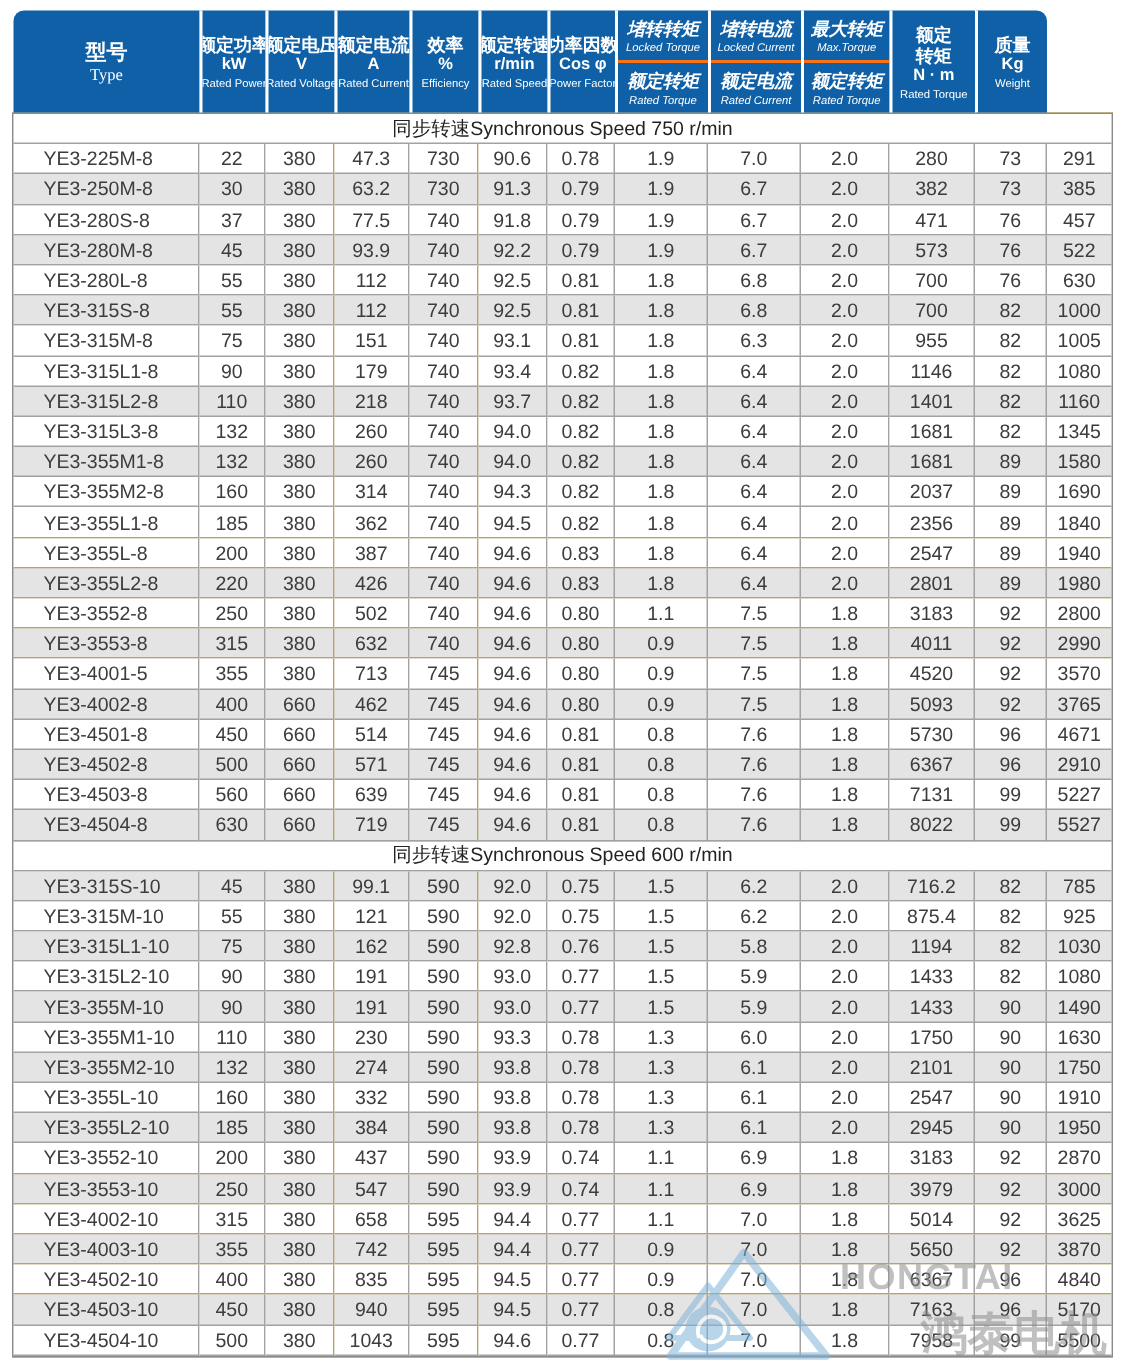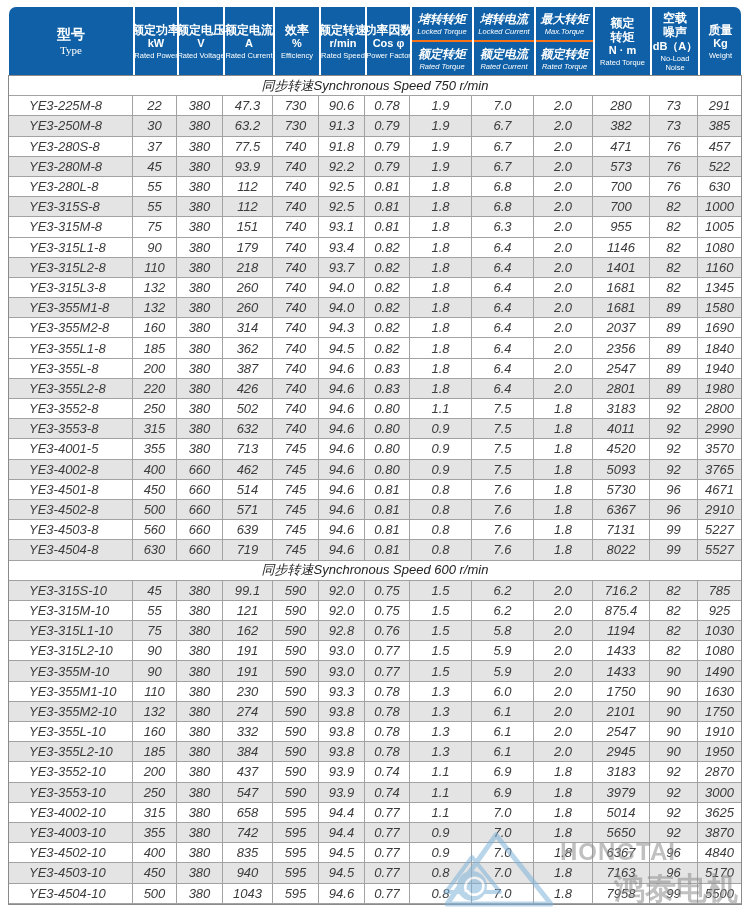--- a/index.html
+++ b/index.html
@@ -26,21 +26,21 @@
   .hcell:last-child{border-top-right-radius:7px;}
   .hcell .zh{font-size:12px;font-weight:bold;white-space:nowrap;}
   .hcell.col-type .zh{font-size:14px;}
   .hcell.col-type .en{font-size:11px;font-family:Liberation Serif, serif;}
   .hcell .mid{font-size:11px;font-weight:bold;white-space:nowrap;}
   .hcell .en{font-size:7.5px;white-space:nowrap;transform:translateY(1px);}
   .hcell.split{padding:0;flex-direction:column;justify-content:stretch;font-style:italic;}
   .half{flex:1;display:flex;flex-direction:column;align-items:center;justify-content:center;width:100%;box-sizing:border-box;}
   .half.bottom{border-top:2px solid #f97316;}
   
-  .tbody{width:734px;border:1px solid var(--outer-line);box-sizing:border-box;background:#eab308;font-style:italic;}
+  .tbody{width:734px;border:1px solid var(--outer-line);box-sizing:border-box;background:#eab308;}
   .section-title{
     height:var(--rowh);box-sizing:border-box;display:flex;align-items:center;justify-content:center;
     font-size:13px;color:#222;border-bottom:1px solid var(--grid-line);background:#fff;
   }
   .row{display:grid;grid-template-columns:var(--cols);}
   .cell{
     height:var(--rowh);box-sizing:border-box;display:flex;align-items:center;justify-content:center;
     font-size:13px;color:var(--text);background:#fff;
     border-right:1px solid var(--grid-line);border-bottom:1px solid var(--grid-line);
     white-space:nowrap;overflow:hidden;
@@ -123,27 +123,20 @@
             <span class="zh">额定转矩</span>
             <span class="en">Rated Torque</span>
           </div>
         </div>
         <div class="hcell col-rated-torque">
           <span class="zh">额定</span>
           <span class="zh">转矩</span>
           <span class="mid">N · m</span>
           <span class="en">Rated Torque</span>
         </div>
-        <div class="hcell col-no-load-noise">
-          <span class="zh">空载</span>
-          <span class="zh">噪声</span>
-          <span class="mid">dB（A）</span>
-          <span class="en">No-Load</span>
-          <span class="en">Noise</span>
-        </div>
         <div class="hcell col-weight">
           <span class="zh">质量</span>
           <span class="mid">Kg</span>
           <span class="en">Weight</span>
         </div>
       </div>
     <div class="tbody" id="tbody">
         <div class="section-title">同步转速Synchronous Speed 750 r/min</div>
         <div class="row">
           <div class="cell type">YE3-225M-8</div>

